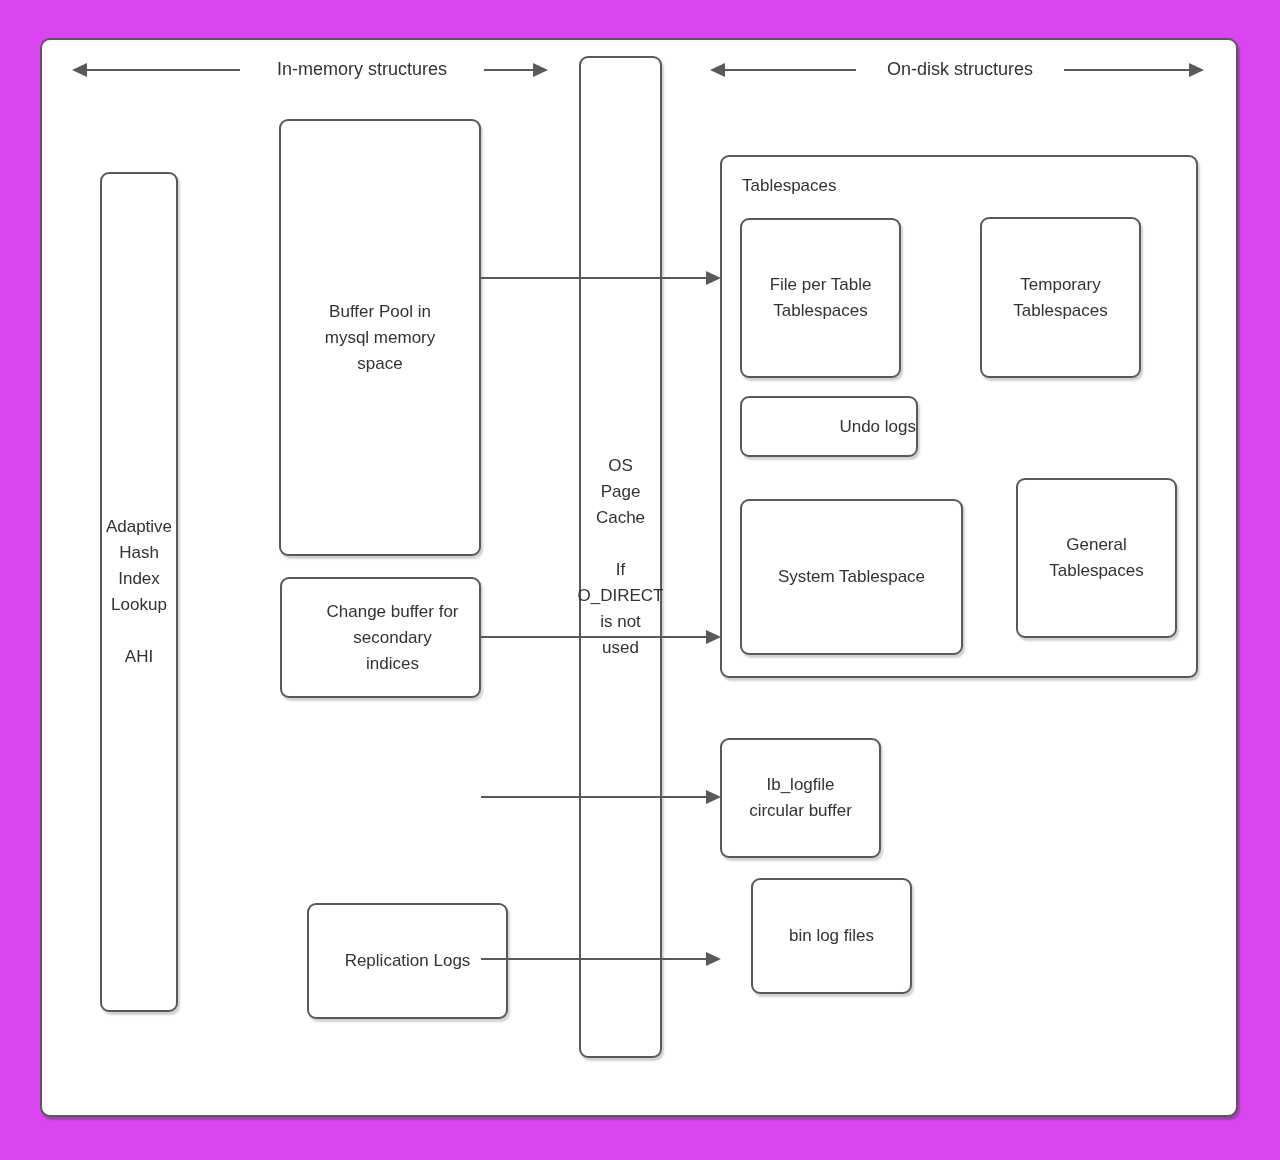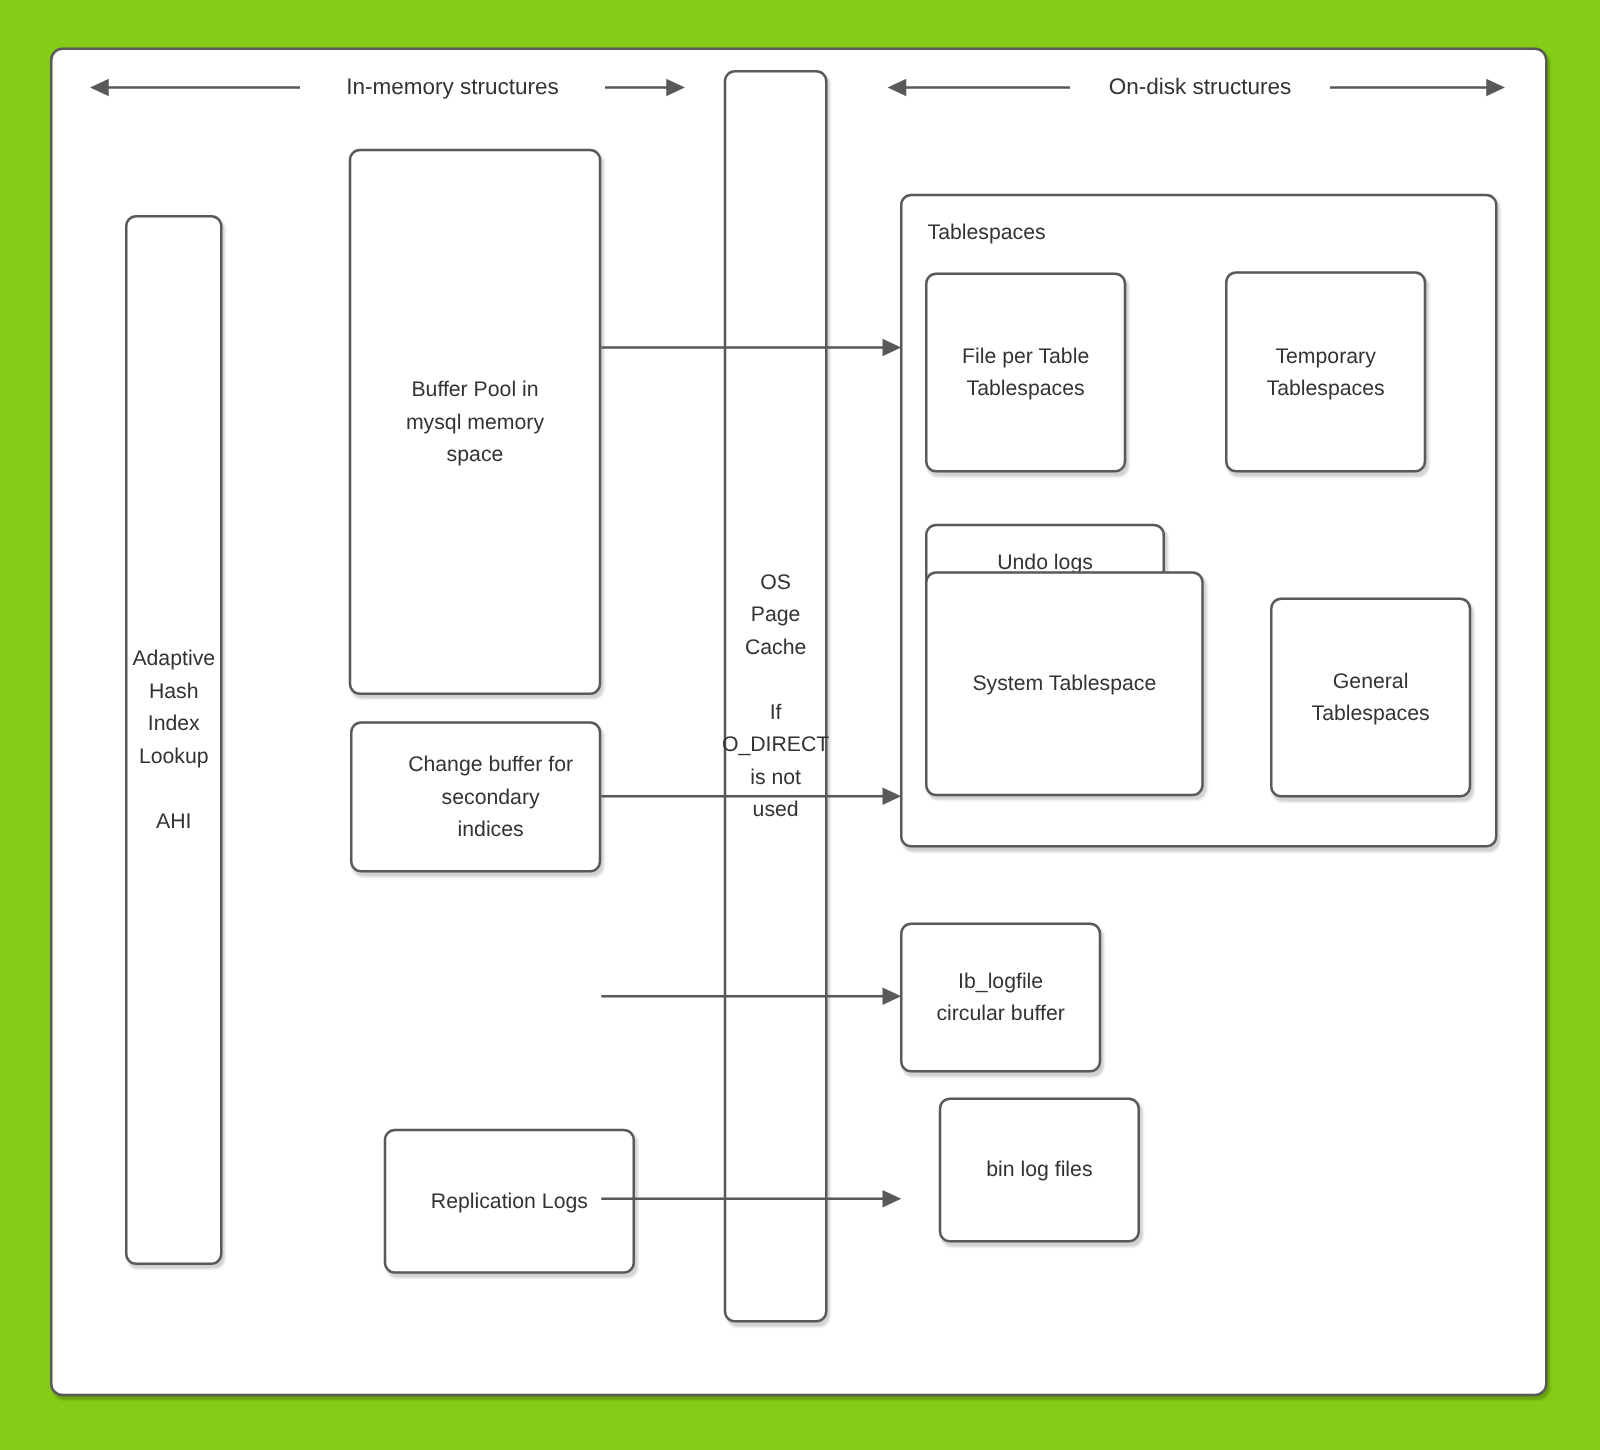--- a/index.html
+++ b/index.html
@@ -1,20 +1,20 @@
 <!DOCTYPE html>
 <html><head>
 <meta charset="utf-8">
 <style>
   html, body { margin: 0; padding: 0; background: #ffffff; }
   #canvas {
     position: relative;
     width: 1280px;
     height: 1160px;
-    background: #84cc16;
+    background: #d946ef;
     font-family: "Liberation Sans", sans-serif;
     color: #333333;
     overflow: hidden;
   }
   #outer-frame {
     position: absolute;
     left: 40px; top: 38px;
     width: 1194px; height: 1075px;
     border: 2px solid #595959;
     border-radius: 10px;
@@ -51,22 +51,22 @@
   #buffer-pool       { left: 279px; top: 119px; width: 202px; height: 437px; }
   #change-buffer     { left: 280px; top: 577px; width: 201px; height: 121px; padding-left: 24px; }
   #transaction-logs  { left: 280px; top: 737px; width: 201px; height: 121px; }
   #replication-logs  { left: 280px; top: 903px; width: 201px; height: 116px; margin-left: 27px; }
   #os-page-cache     { left: 579px; top:  56px; width:  83px; height: 1002px; }
   #os-page-cache > span { width: 124px; }
   #tablespaces-group { left: 720px; top: 155px; width: 478px; height: 523px;
                        display: block; z-index: 1; }
   #file-per-table    { left: 740px; top: 218px; width: 161px; height: 160px; }
   #temporary         { left: 980px; top: 217px; width: 161px; height: 161px; }
-  #undo-logs         { left: 740px; top: 419px; width: 192px; height:  61px; }
-  #system-tablespace { left: 740px; top: 457px; width: 223px; height: 180px; }
+  #undo-logs         { left: 740px; top: 396px; width: 178px; height:  61px; justify-content: flex-end; }
+  #system-tablespace { left: 740px; top: 499px; width: 223px; height: 156px; }
   #general           { left: 1000px; top: 478px; width: 161px; height: 160px; margin-left: 16px; }
   #ib-logfile        { left: 720px; top: 738px; width: 161px; height: 120px; }
   #bin-log           { left: 751px; top: 878px; width: 161px; height: 116px; }
 
   
   .header-label {
     position: absolute;
     top: 59px;
     font-size: 18px;
     text-align: center;

